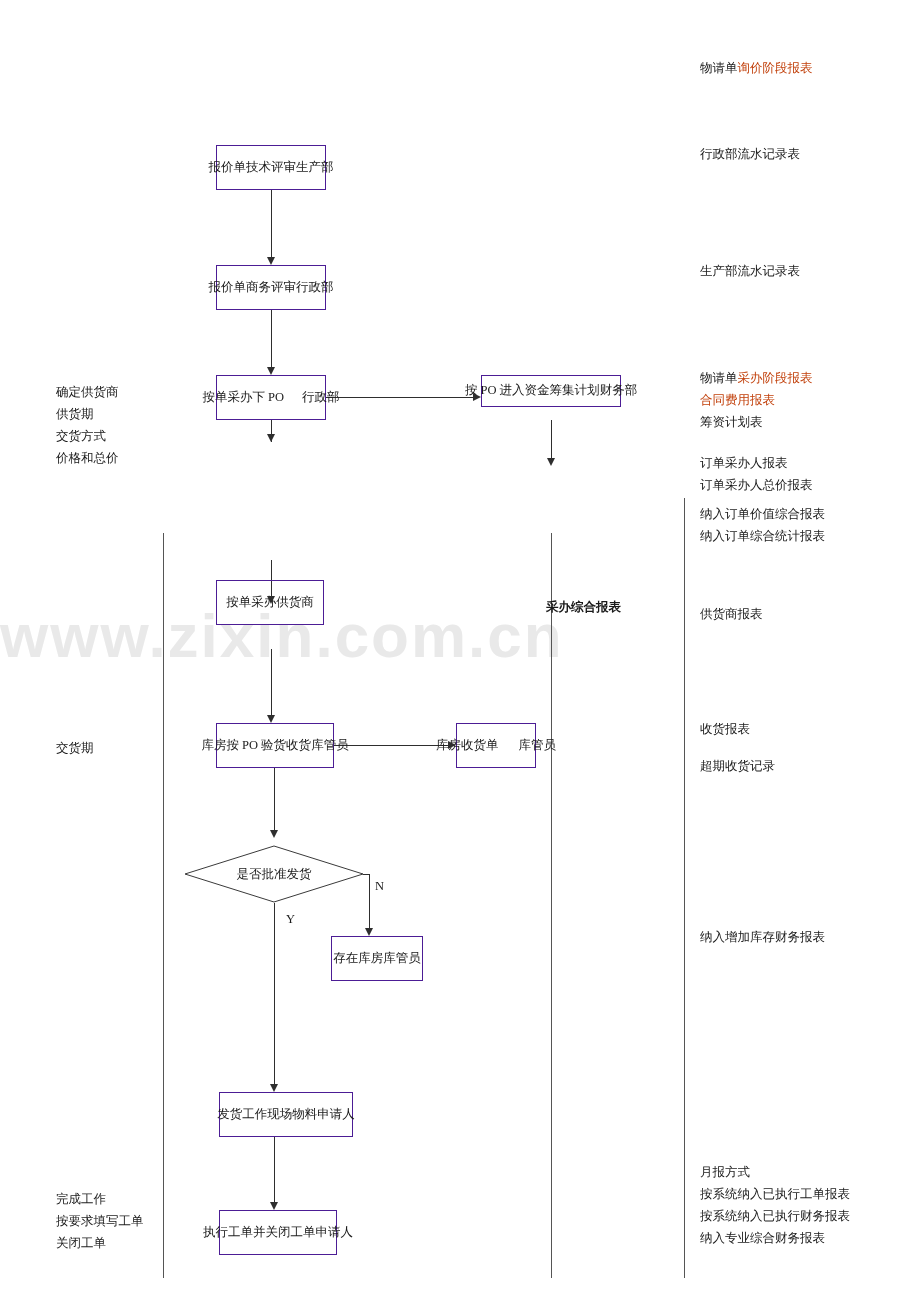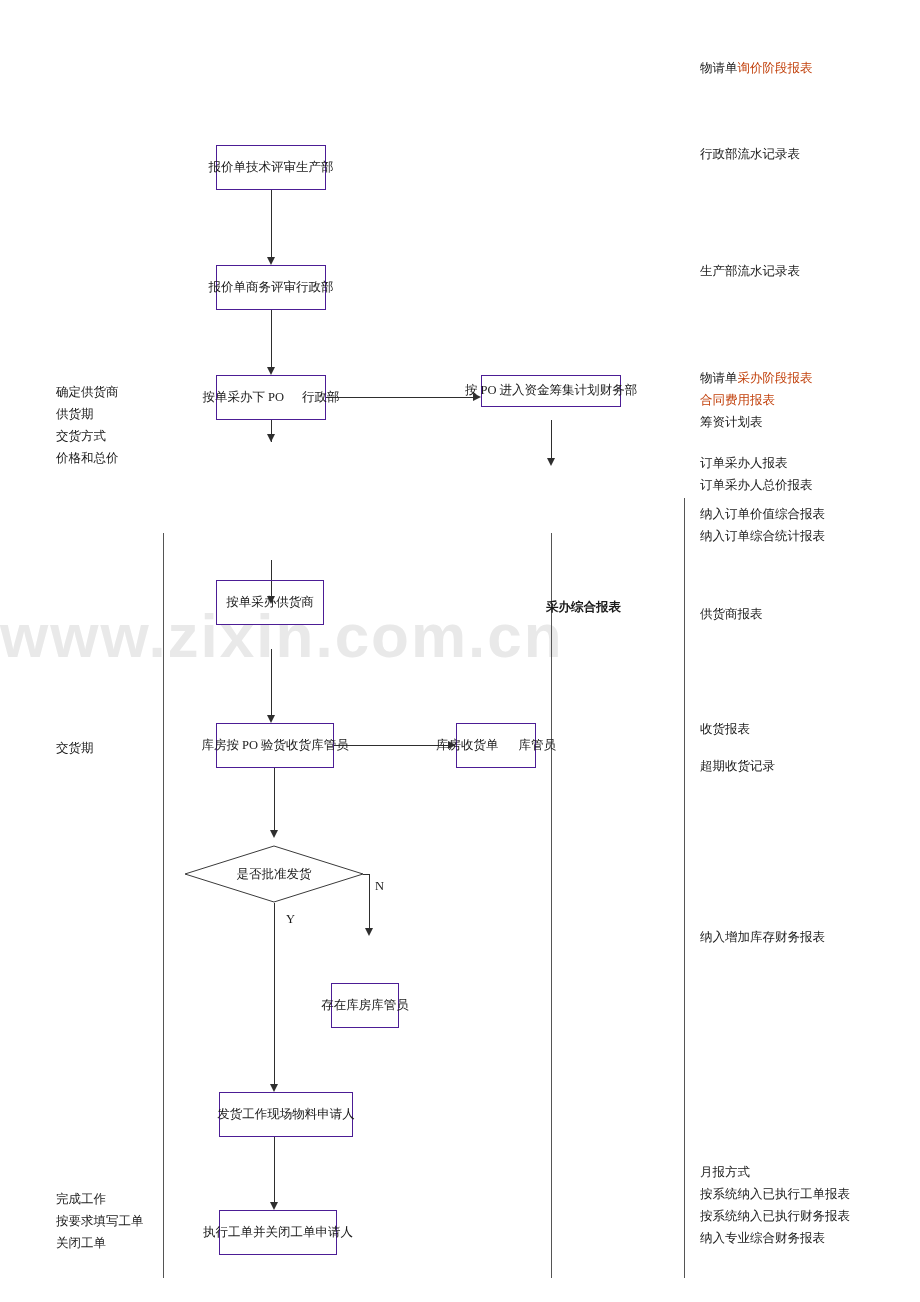--- a/index.html
+++ b/index.html
@@ -164,21 +164,21 @@
   <div class="node" style="left:216px; top:723px; width:118px; height:45px;">
     <span class="l1">库房按 PO 验货收货</span>
     <span class="l2">库管员</span>
   </div>
 
   <div class="node" style="left:456px; top:723px; width:80px; height:45px;gap:20px;">
     <span class="l1">库房收货单</span>
     <span class="l2">库管员</span>
   </div>
 
-  <div class="node" style="left:331px; top:936px; width:68px; height:45px;margin-top:47px;">
+  <div class="node" style="left:331px; top:936px; width:92px; height:45px;">
     <span class="l1">存在库房</span>
     <span class="l2">库管员</span>
   </div>
 
   <div class="node" style="left:219px; top:1092px; width:134px; height:45px;">
     <span class="l1">发货工作现场</span>
     <span class="l2">物料申请人</span>
   </div>
 
   <div class="node" style="left:219px; top:1210px; width:118px; height:45px;">

